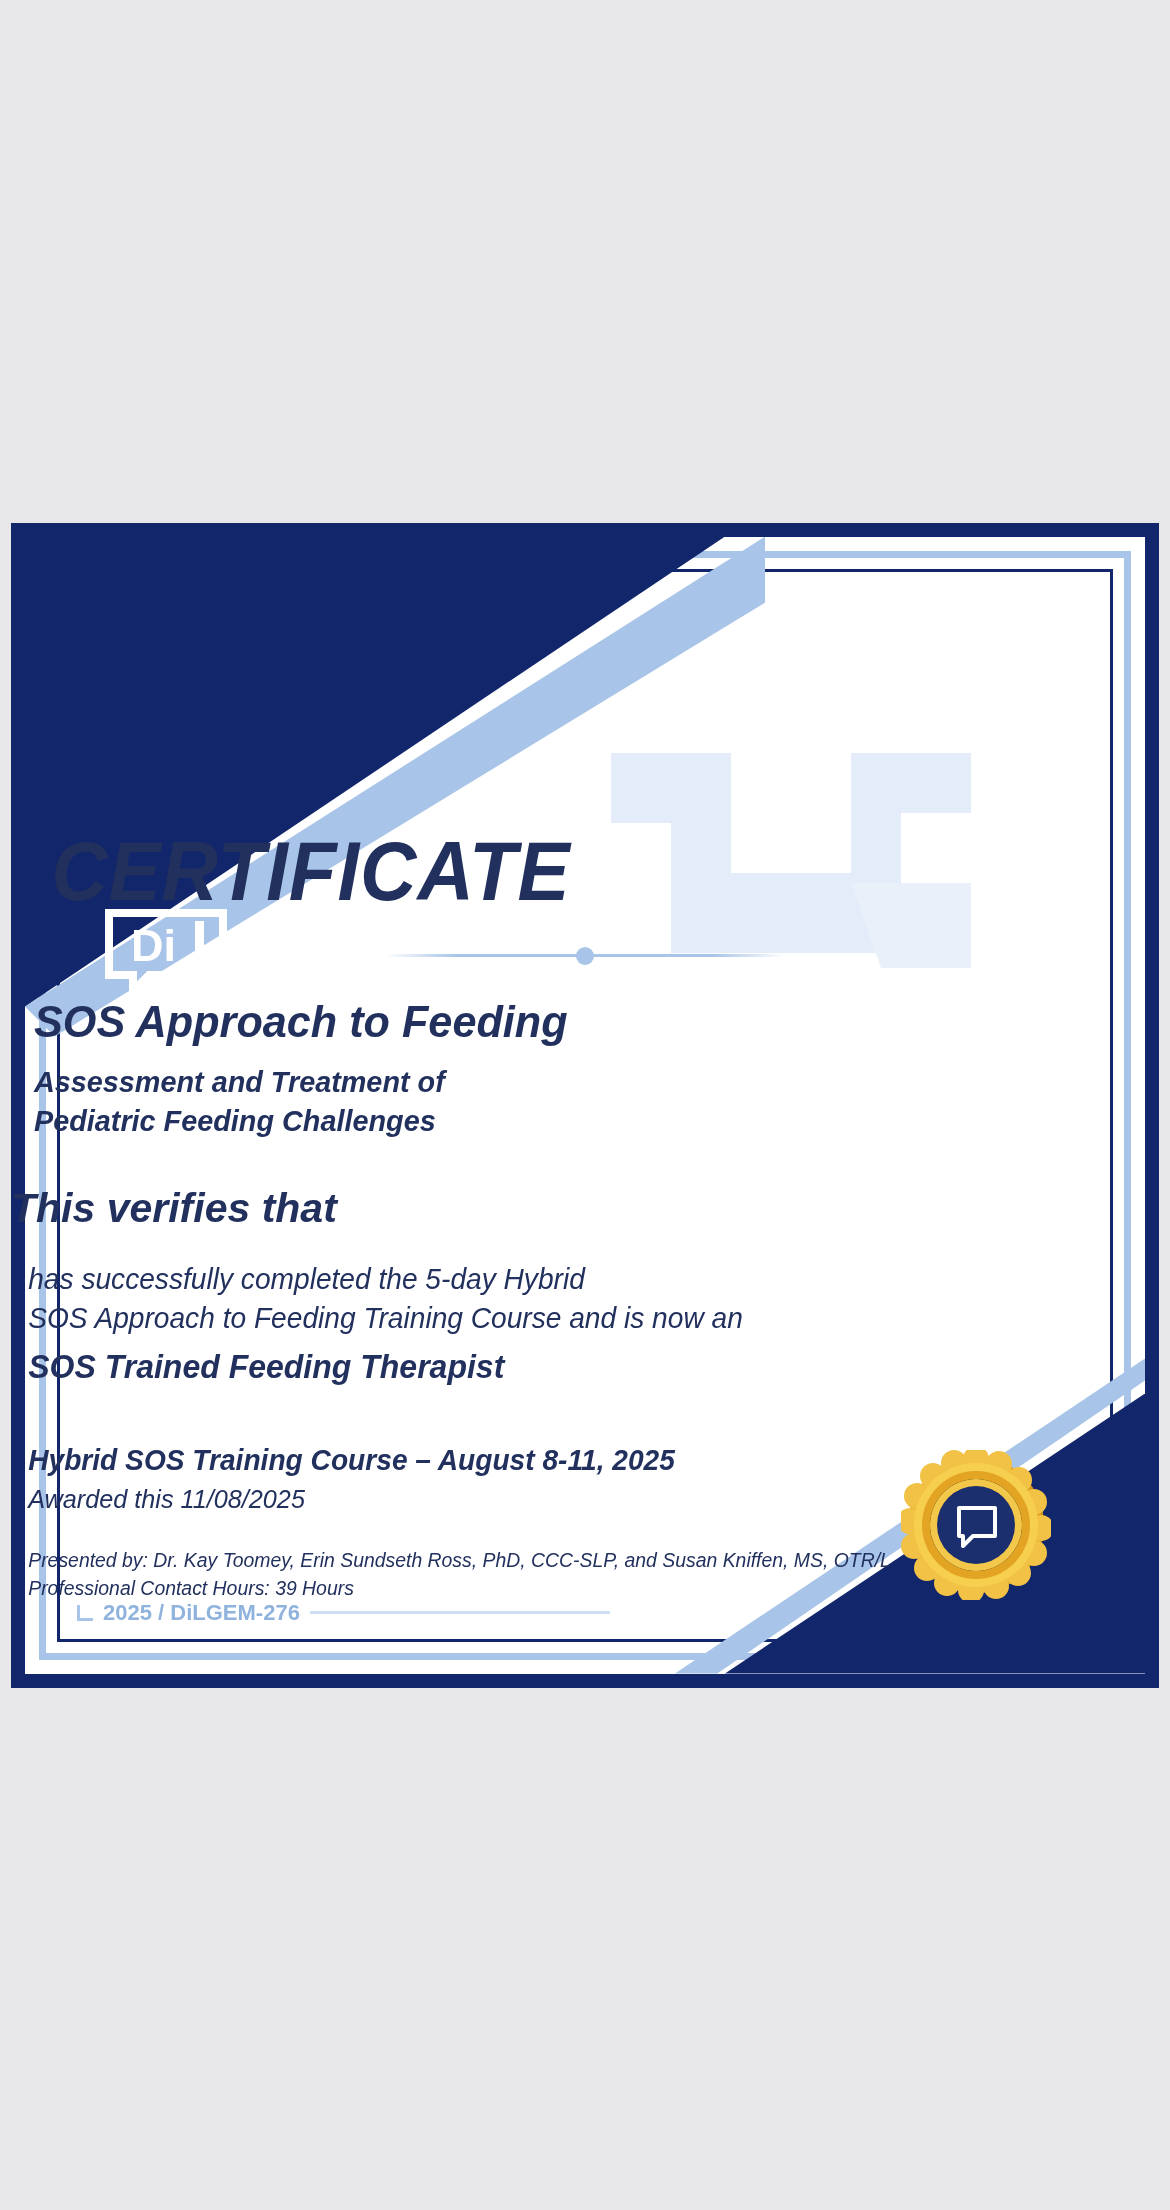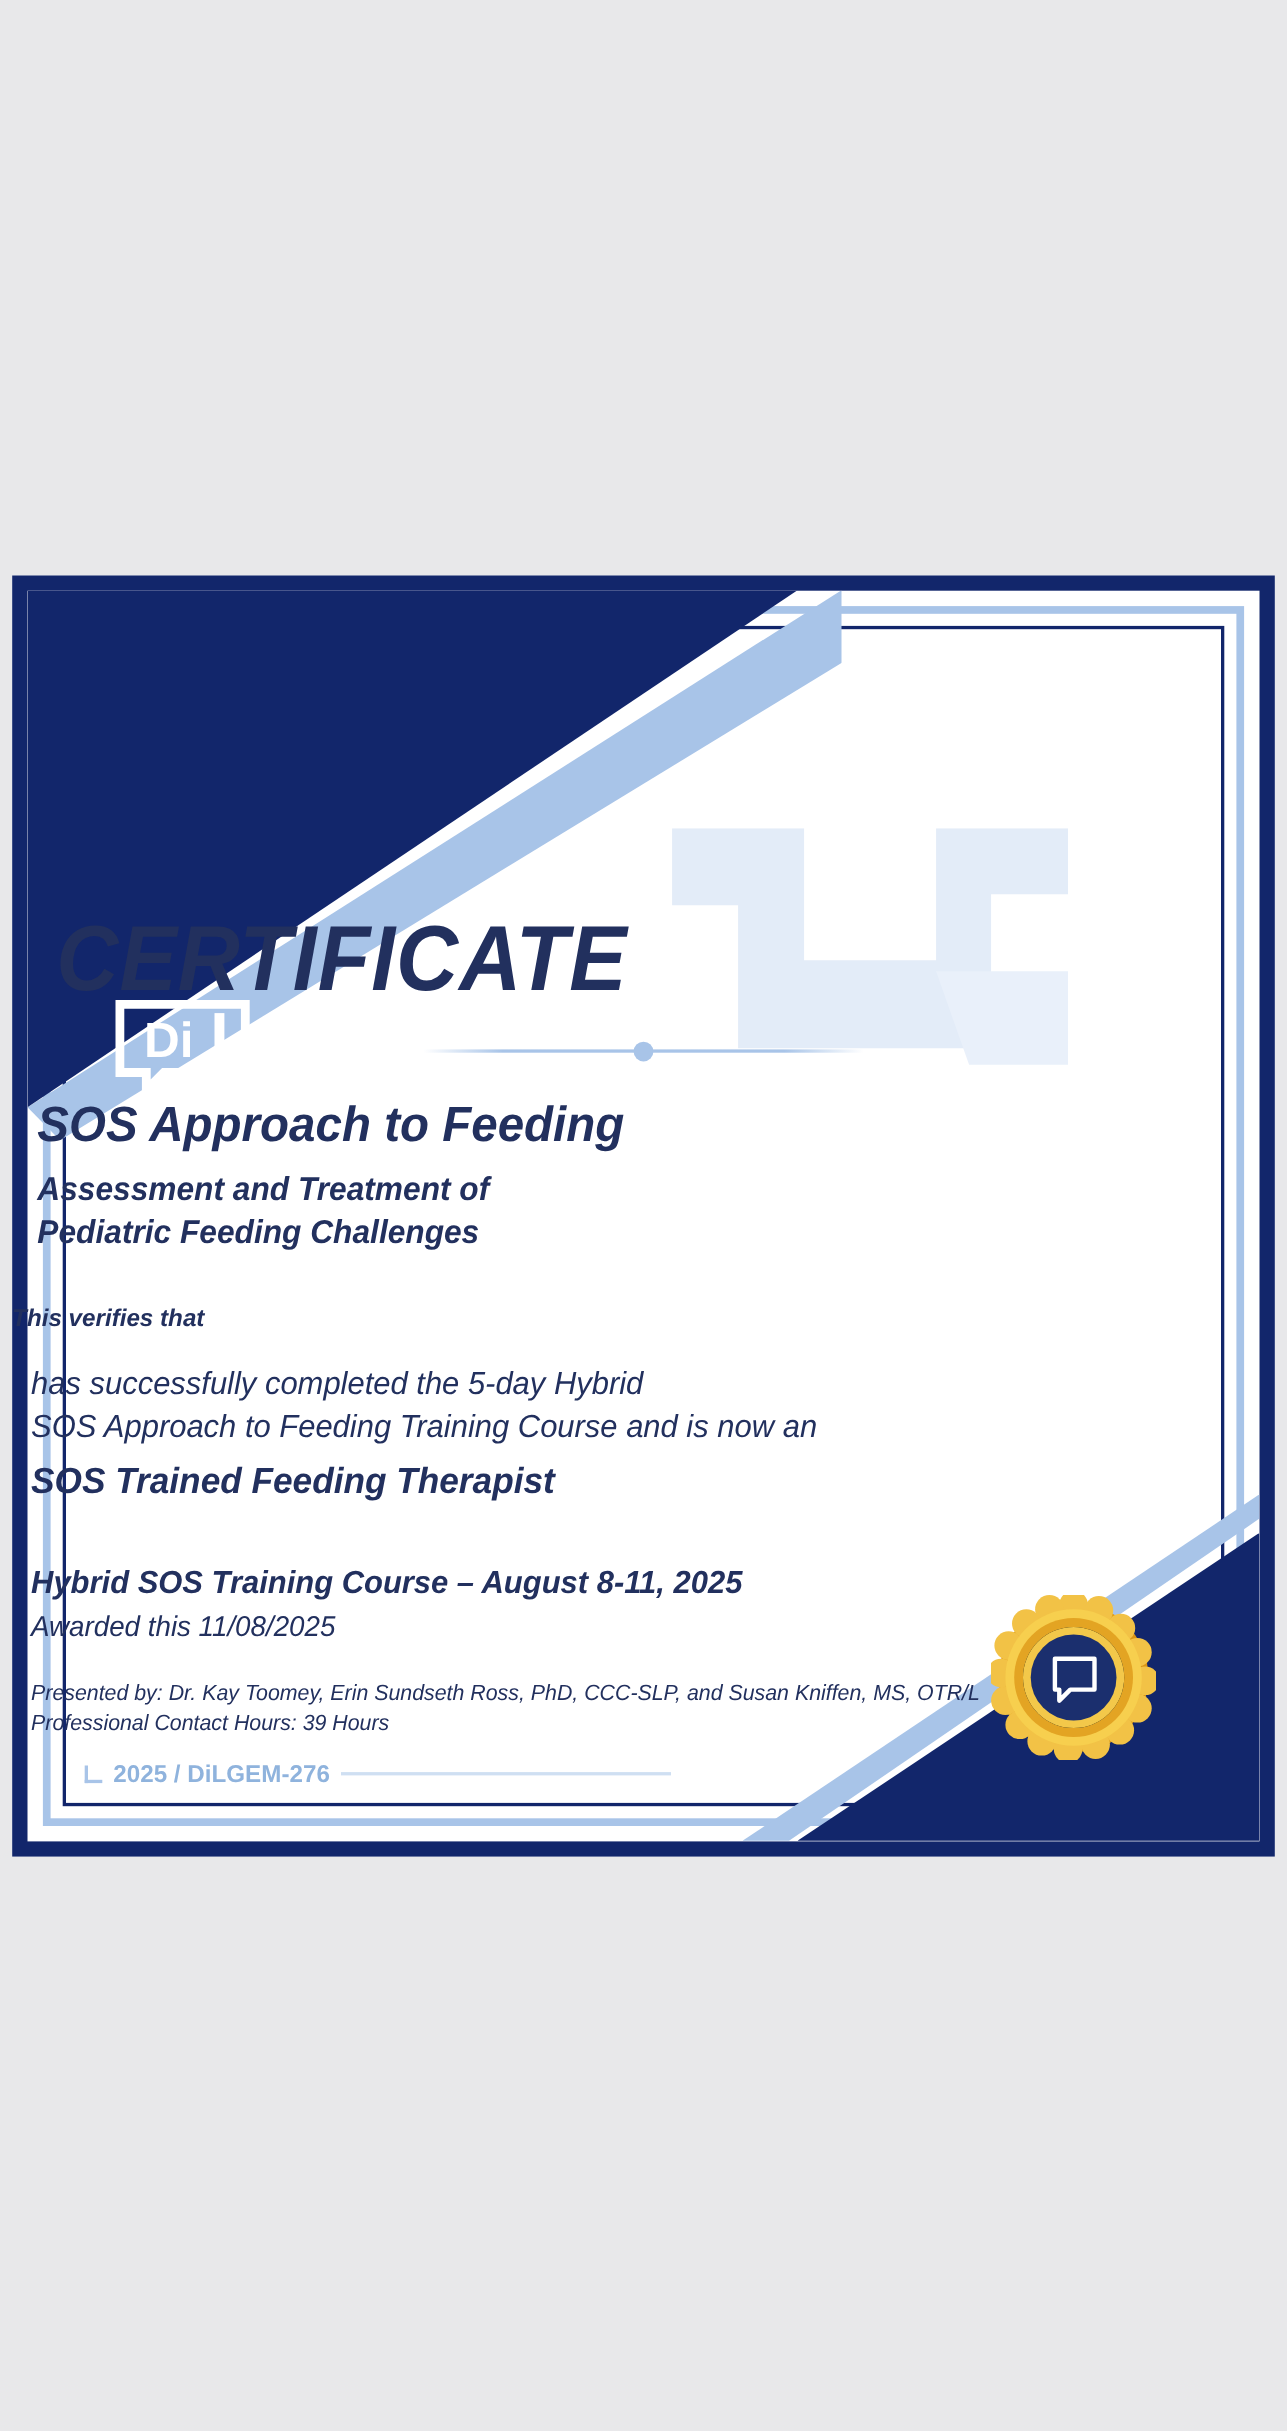--- a/index.html
+++ b/index.html
@@ -129,21 +129,21 @@
     font-size:30px;
     font-weight:bold;
     line-height:1.33;
     color:#22305e;
     font-family:"Liberation Sans Narrow","Liberation Sans", sans-serif;
     transform:scaleX(0.96);
   }
 
   .verifies {
     margin-top:44px;
-    font-size:22px;
+    font-size:41px;
     font-weight:bold;
     color:#22305e;
     font-family:"Liberation Sans Narrow","Liberation Sans", sans-serif;
   }
 
   
   .plate-wrap {
     margin:16px auto 0;
     width:770px; height:96px;
     position:relative;

